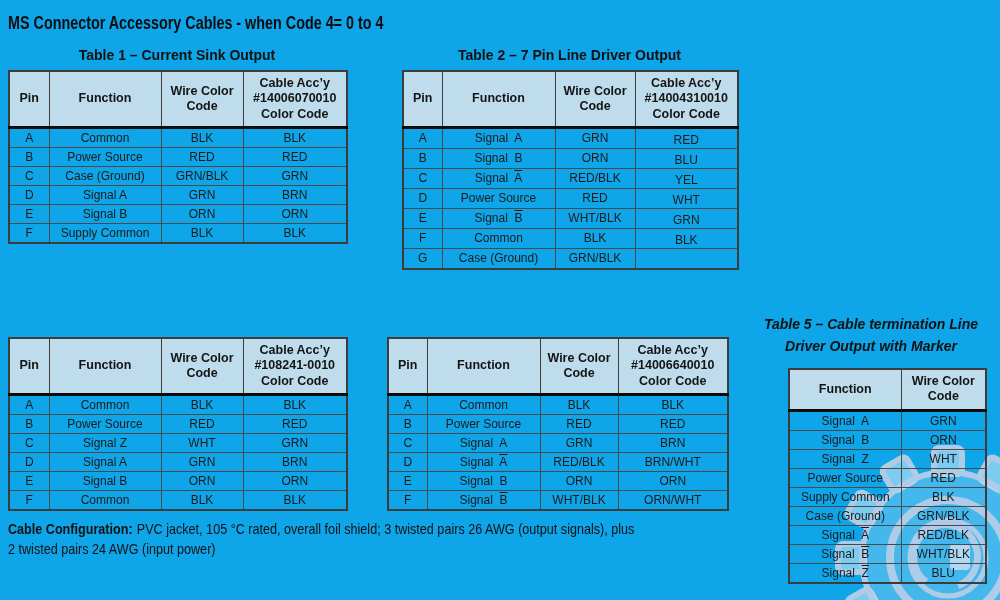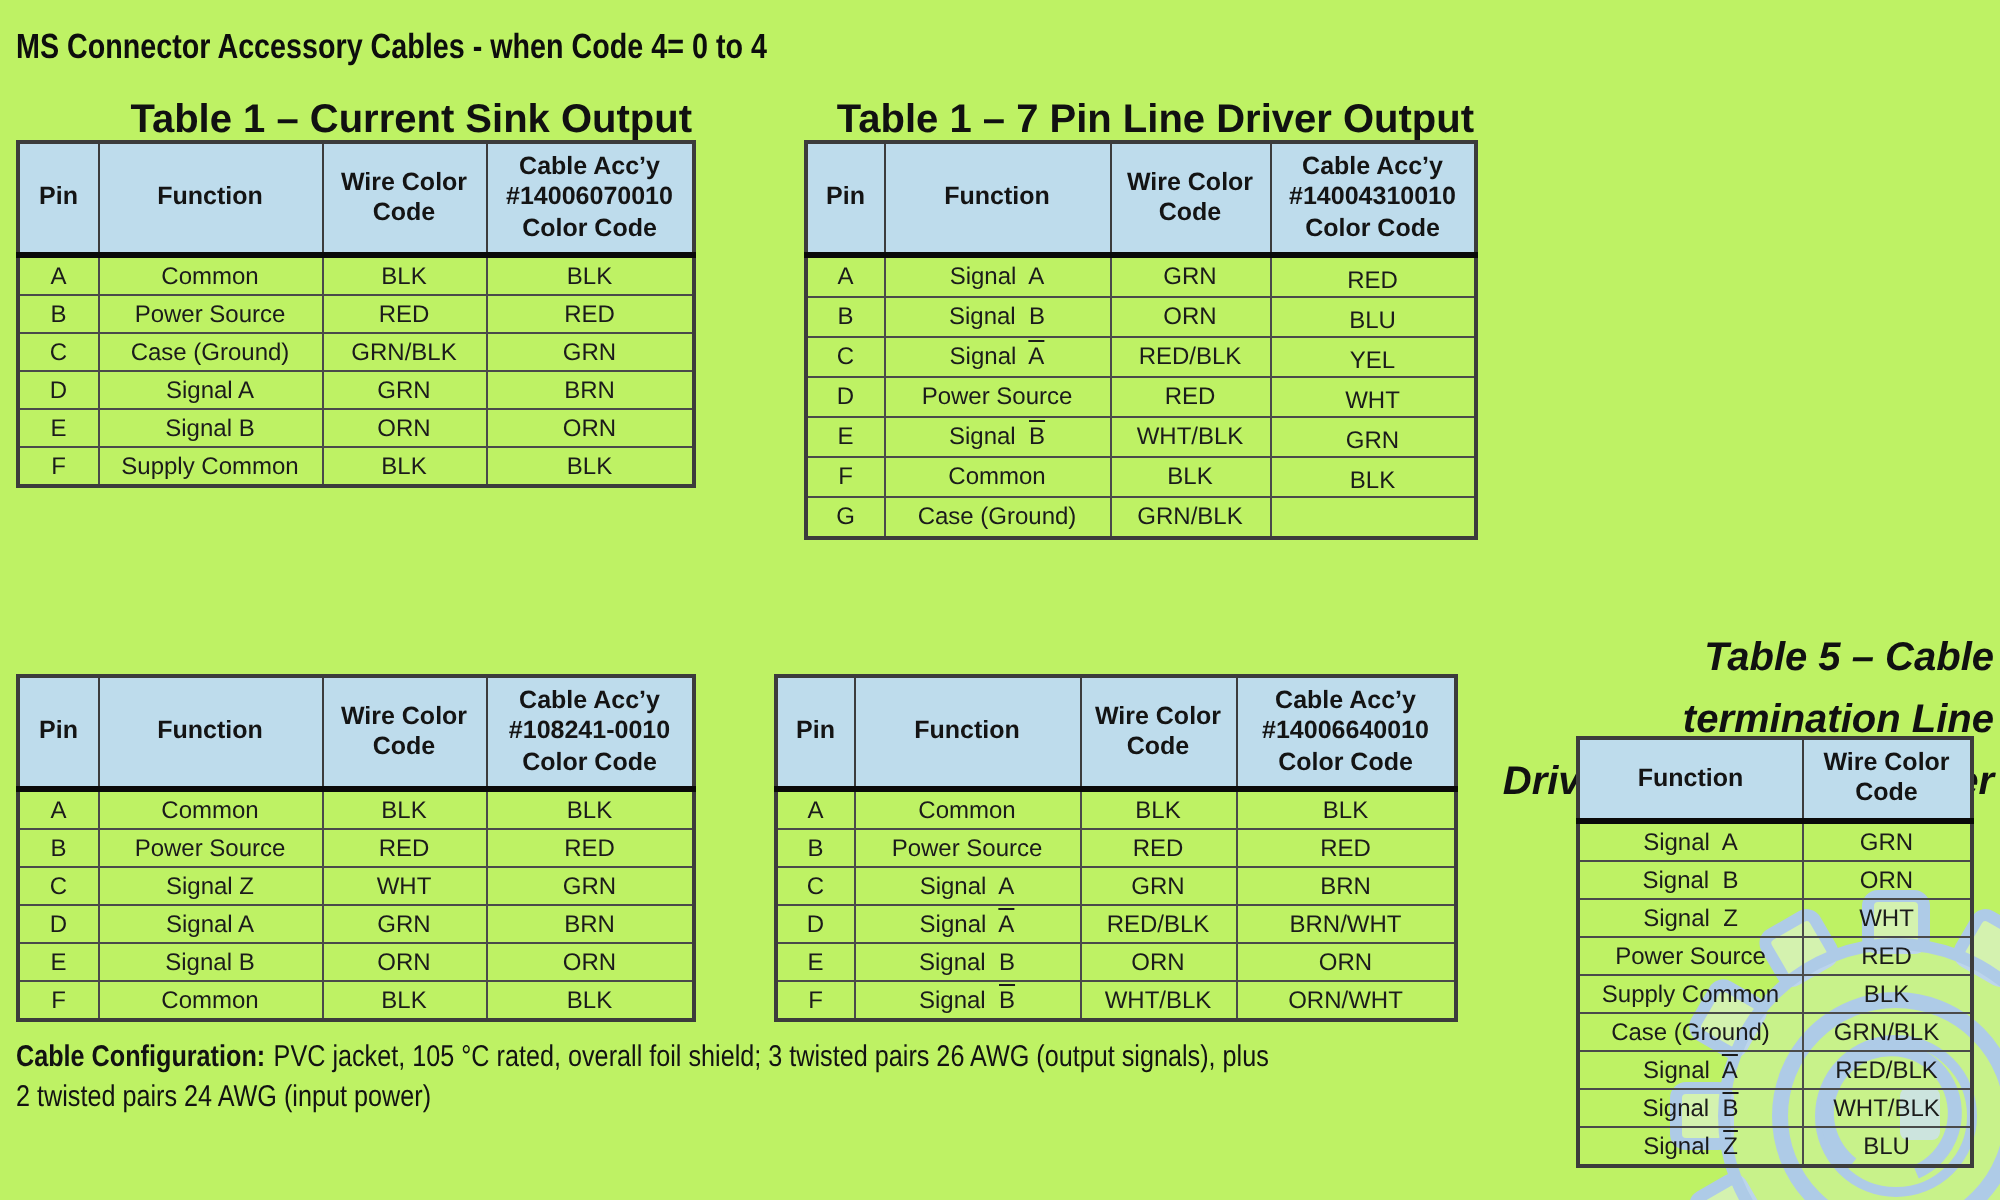--- a/index.html
+++ b/index.html
@@ -1,20 +1,20 @@
 <!DOCTYPE html>
 <html><head>
 <meta charset="utf-8">
 <style>
   html,body{margin:0;padding:0;background:#fff;}
-  .page{position:relative;width:1000px;height:600px;background:#bef264;overflow:hidden;
+  .page{position:relative;width:1000px;height:600px;background:#0ea5e9;overflow:hidden;
         font-family:"Liberation Sans","DejaVu Sans",sans-serif;color:#1b1b1b;}
   .main-title{position:absolute;left:8px;top:13px;font-size:17.5px;font-weight:bold;color:#0d0d0d;
               white-space:nowrap;transform:scaleX(0.82);transform-origin:0 0;z-index:2;}
-  .tbl-title{position:absolute;font-weight:bold;font-size:20px;line-height:1.5;text-align:right;
+  .tbl-title{position:absolute;font-weight:bold;font-size:14px;line-height:1.5;text-align:center;
              color:#111;white-space:pre-line;z-index:2;}
   .tbl-wrap{position:absolute;z-index:2;}
   table.grid{border-collapse:collapse;table-layout:fixed;width:100%;background:transparent;
              border:2px solid #3c3c3c;}
   table.grid th{background:#bedcec;font-weight:bold;font-size:12.5px;line-height:1.22;
                 padding:4px 1px;border:1px solid #3c3c3c;border-bottom:3px solid #0a0a0a;
                 text-align:center;vertical-align:middle;white-space:pre-line;color:#141414;}
   table.grid td{border:1px solid #4a4a4a;font-size:12px;height:18px;padding:0 1px;
                 text-align:center;vertical-align:middle;white-space:pre-wrap;color:#1b1b1b;
                 background:transparent;}
@@ -109,21 +109,21 @@
           <tr>
             <td>F</td>
             <td>Supply Common</td>
             <td>BLK</td>
             <td>BLK</td>
           </tr>
         </tbody>
     </table>
   </div>
 
-  <div class="tbl-title" style="left:402px;top:45px;width:335px">Table 1 – 7 Pin Line Driver Output</div>
+  <div class="tbl-title" style="left:402px;top:45px;width:335px">Table 2 – 7 Pin Line Driver Output</div>
   <div class="tbl-wrap" style="left:402px;top:70px;width:335px">
     <table class="grid" id="t2">
       <colgroup>
           <col style="width:39px">
           <col style="width:113px">
           <col style="width:80px">
           <col style="width:103px">
         </colgroup>
       <thead>
           <tr>

